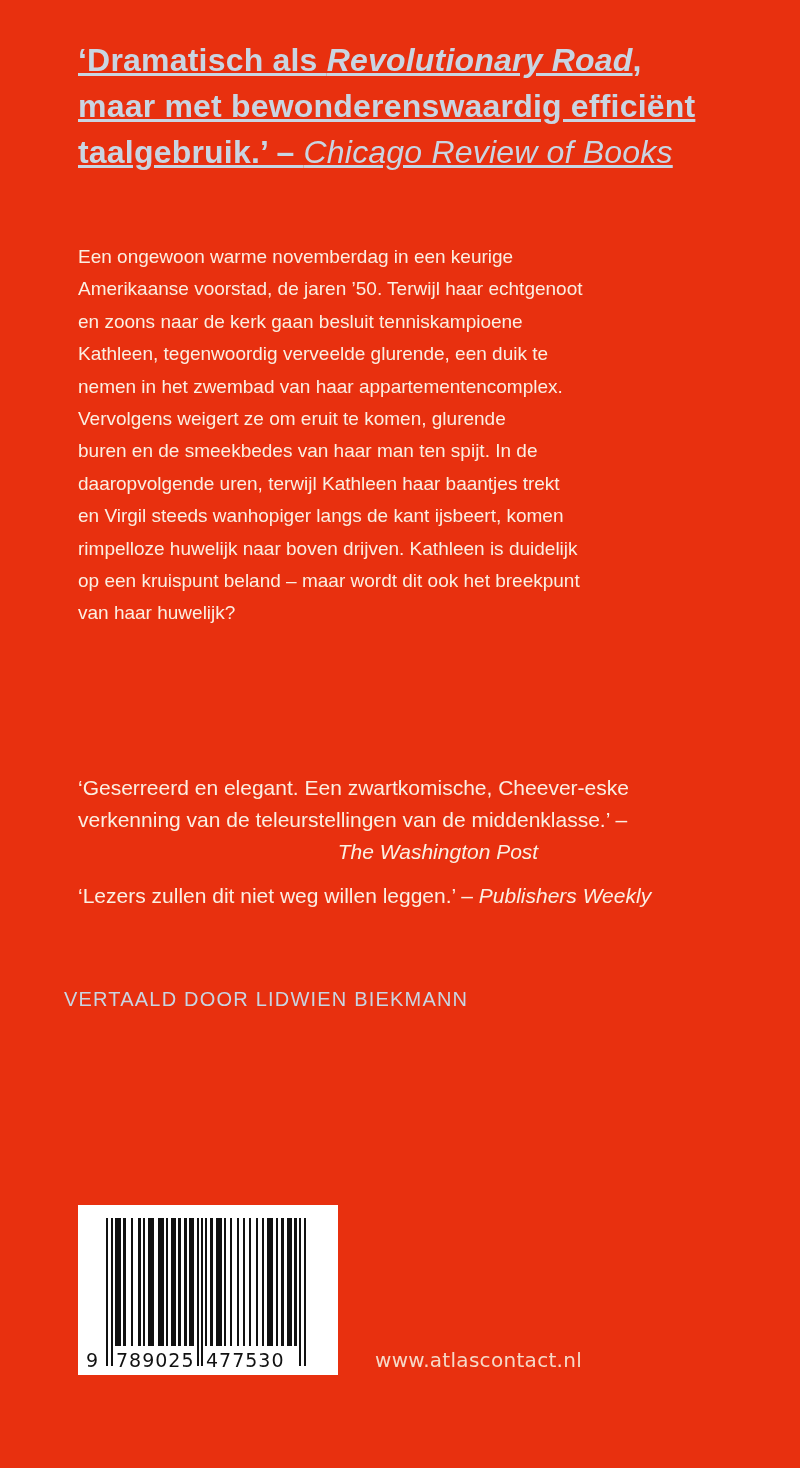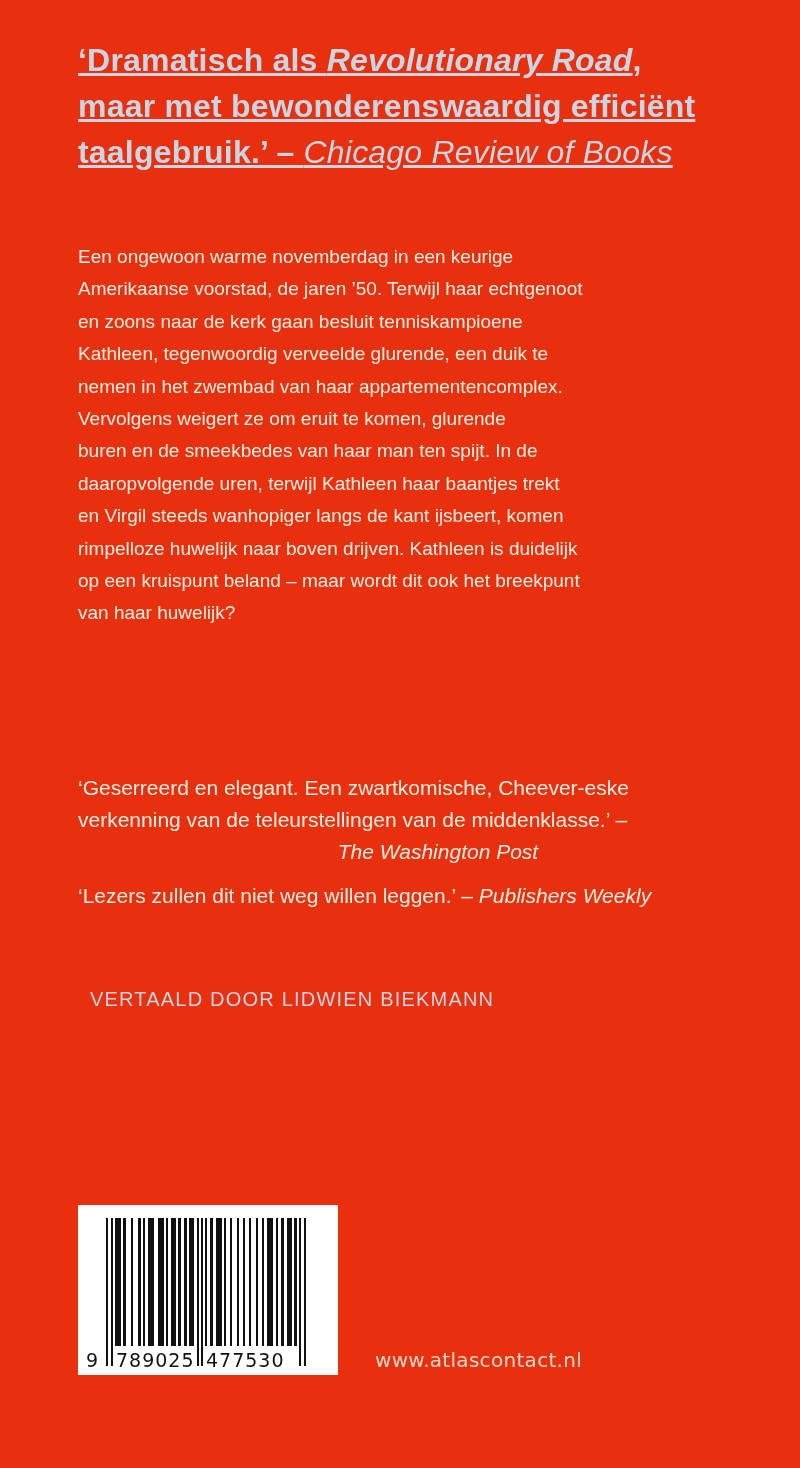--- a/index.html
+++ b/index.html
@@ -37,21 +37,21 @@
     font-family: "Liberation Sans", sans-serif;
     font-size: 21px;
     line-height: 32px;
     font-weight: normal;
   }
   .review span.line { display: block; white-space: nowrap; }
   .review .it { font-style: italic; text-align: center; }
   .review1 { top: 740px; margin-top: 32px; }
   .review2 { top: 880px; }
   .translator {
-    position: absolute; left: 90px; top: 984px;
+    position: absolute; left: 64px; top: 984px;
     color: #c9d5e2;
     font-family: "Liberation Sans", sans-serif;
     font-size: 20px;
     letter-spacing: 1.2px;
     line-height: 30px;
   }
   .barcode {
     position: absolute; left: 78px; top: 1205px;
     width: 260px; height: 170px;
     background: #ffffff;

